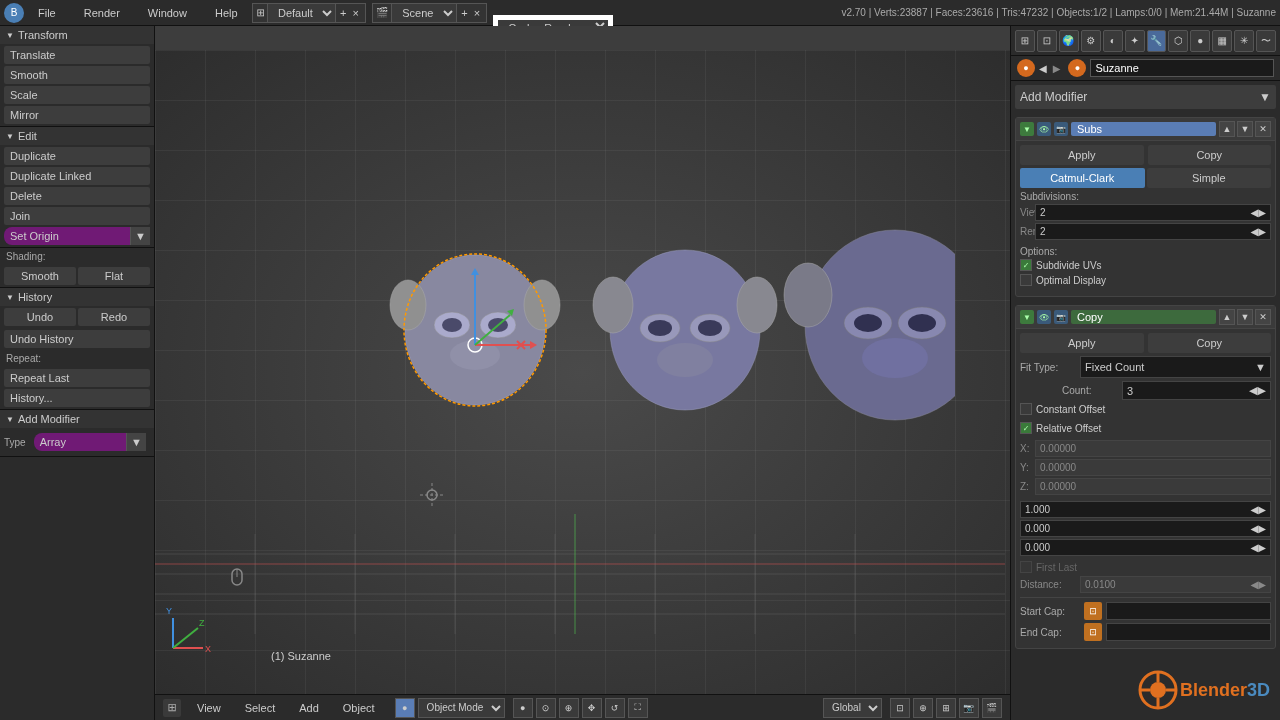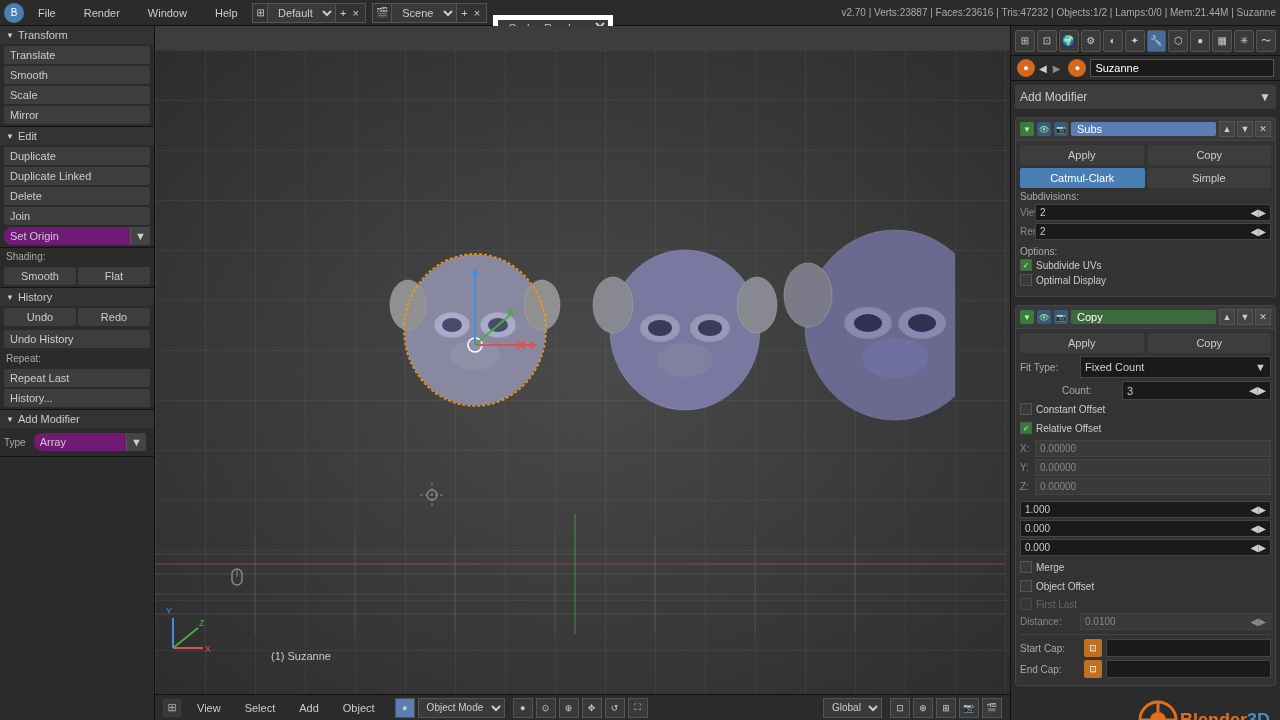--- a/index.html
+++ b/index.html
@@ -944,30 +944,20 @@
             </div>
             <div class="value-field-row">
               <div class="value-right-field" style="flex:1;cursor:pointer;">
                 <span>0.000</span>
                 <span>◀▶</span>
               </div>
             </div>
           </div>
         </div>
 
-        <div class="two-col">
-          <div class="checkbox-row">
-            <div class="checkbox-box unchecked">✓</div>
-            <span class="checkbox-label">Merge</span>
-          </div>
-          <div class="checkbox-row">
-            <div class="checkbox-box unchecked">✓</div>
-            <span class="checkbox-label">Object Offset</span>
-          </div>
-        </div>
 
         <div class="checkbox-row">
           <div class="checkbox-box unchecked" style="opacity:0.5;">✓</div>
           <span class="checkbox-label" style="color:#666;">First Last</span>
         </div>
 
         <div class="value-field-row">
           <span class="value-field-label" style="width:60px;color:#888;">Distance:</span>
           <div class="value-right-field" style="flex:1;background:#3a3a3a;color:#888;cursor:pointer;">
             <span>0.0100</span>

